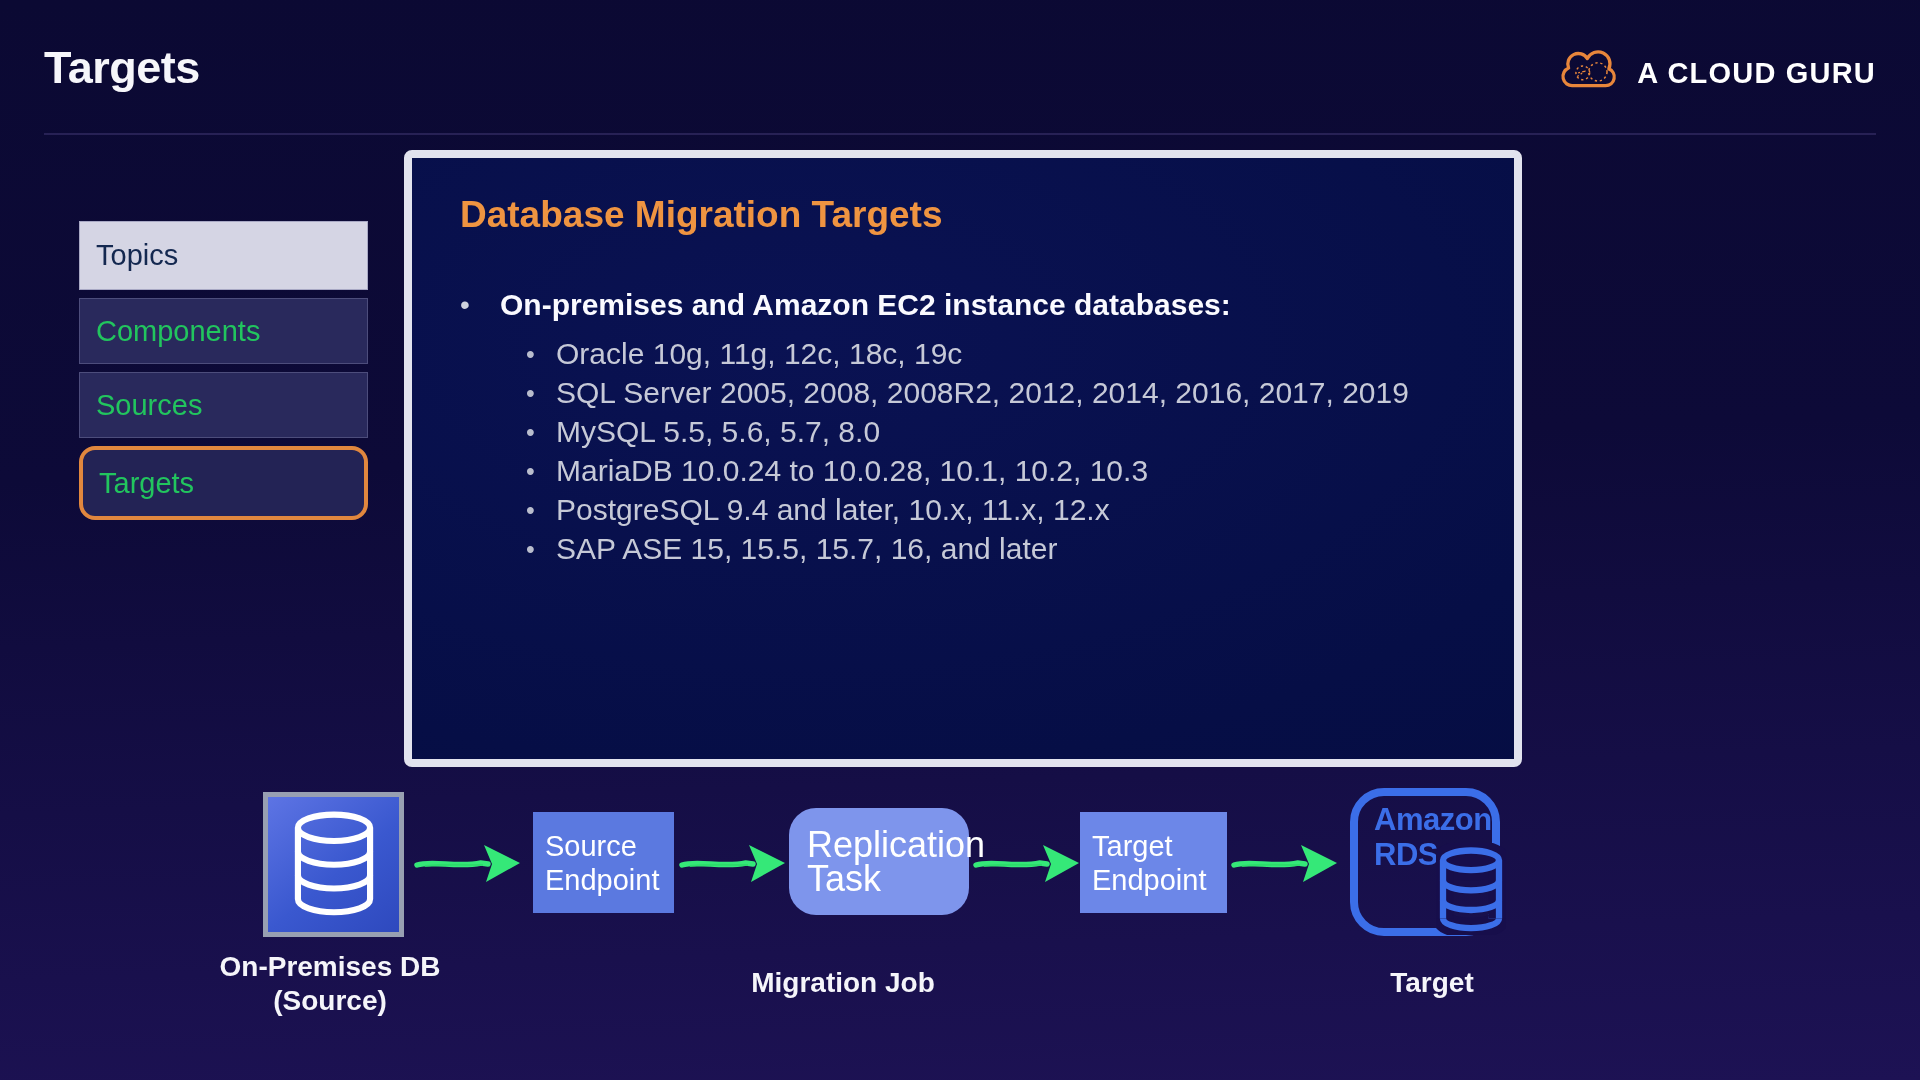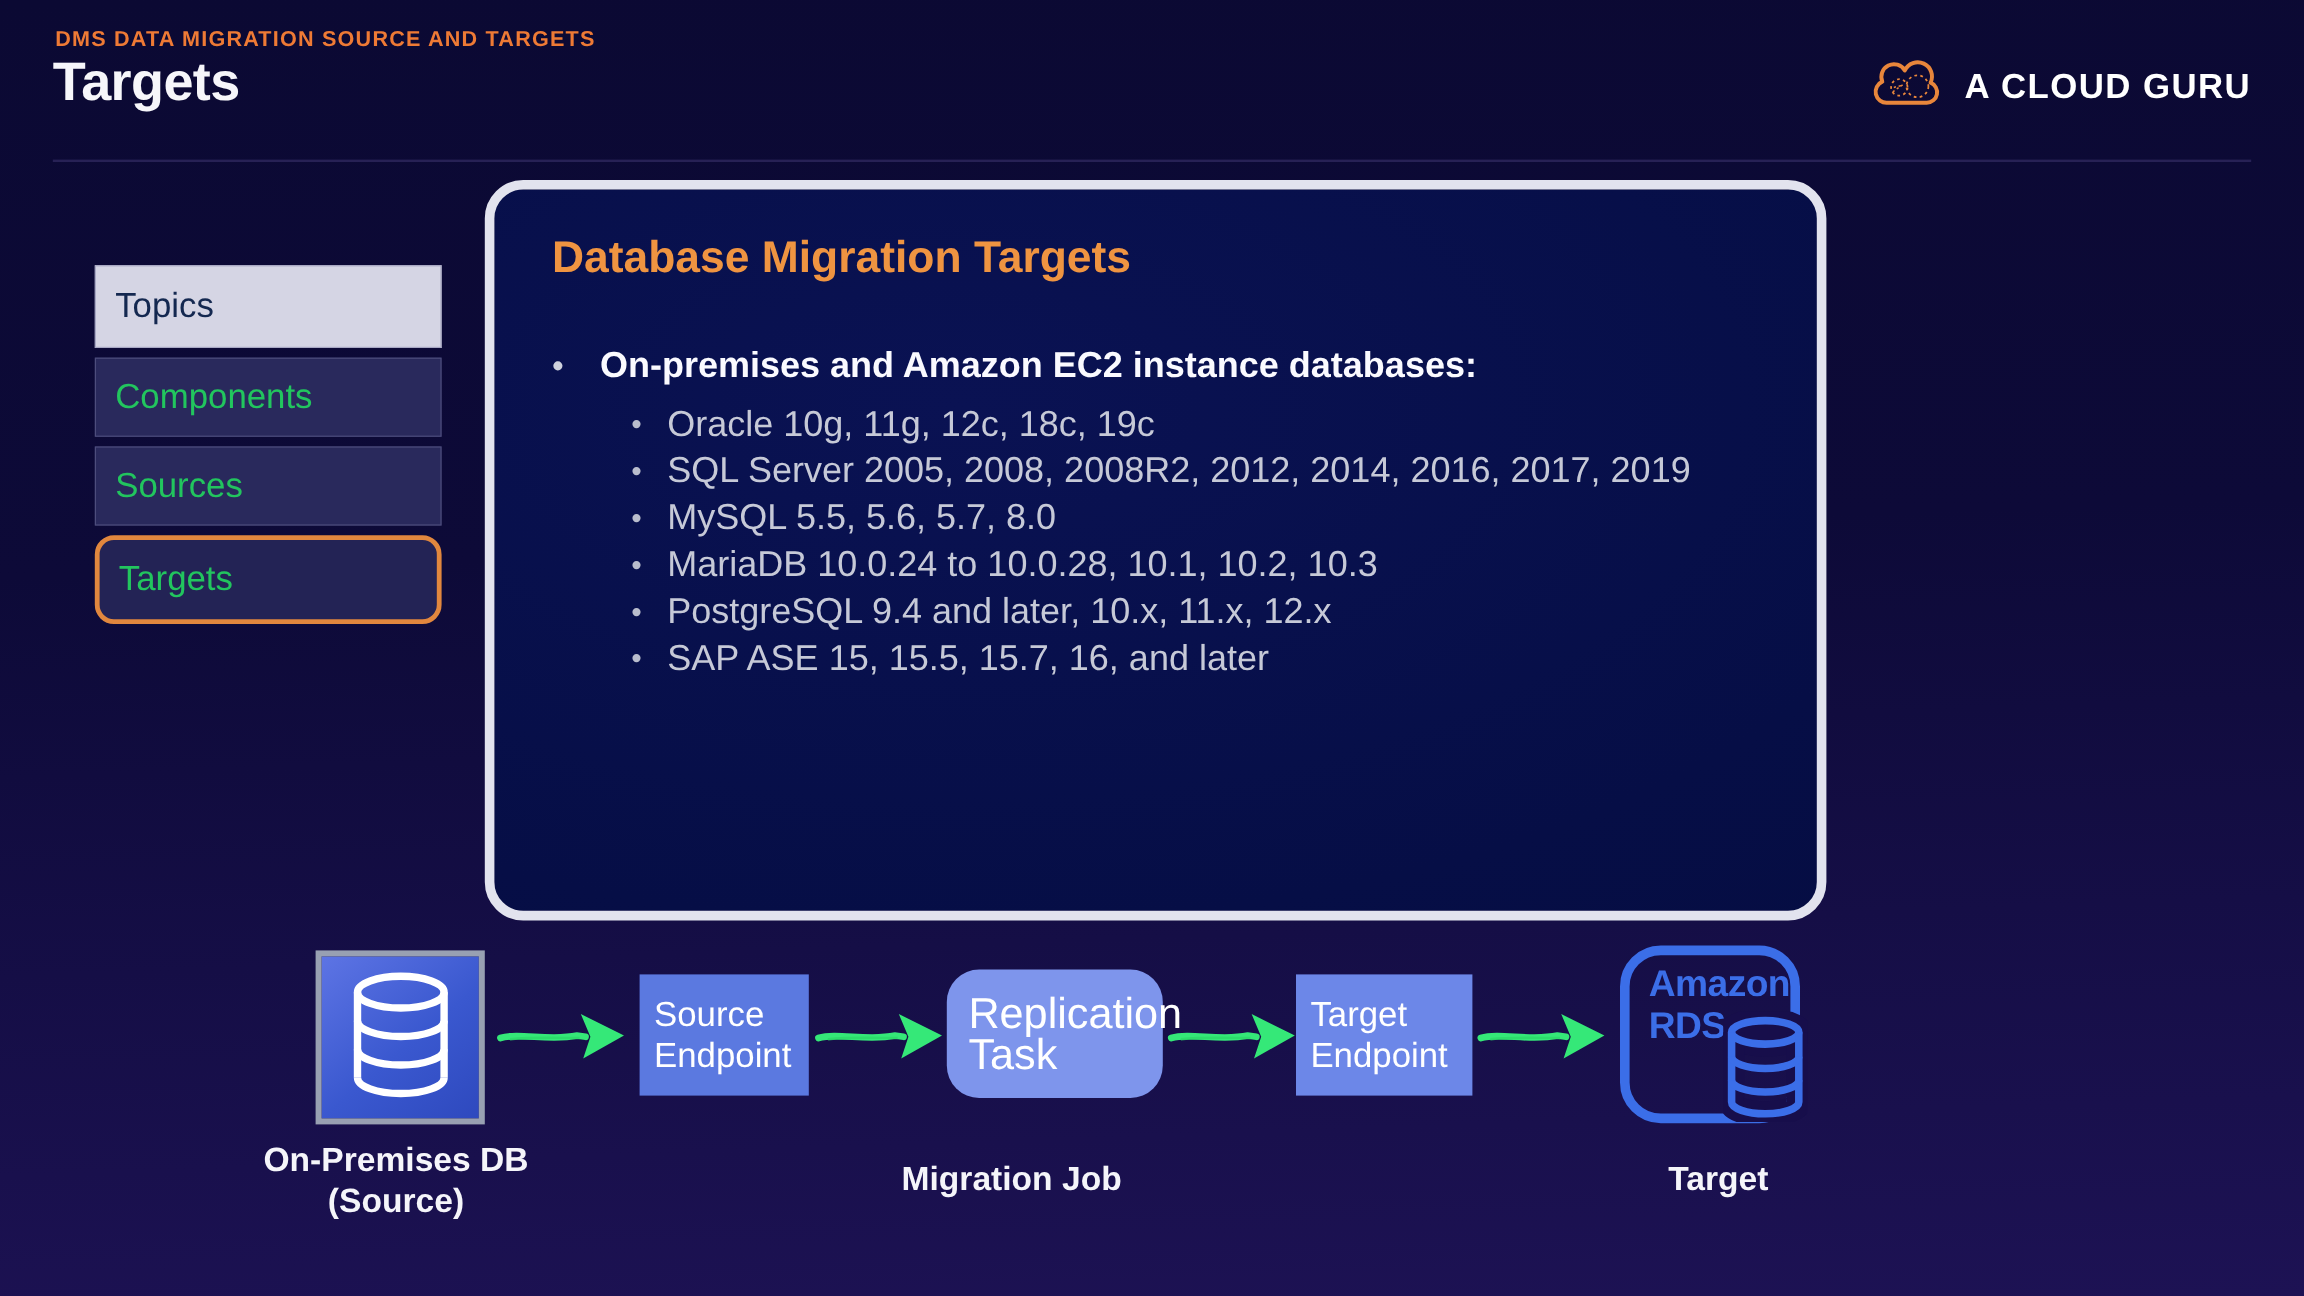--- a/index.html
+++ b/index.html
@@ -27,21 +27,21 @@
                     font-weight:400; display:flex; align-items:center; padding-left:16px;
                     border:1px solid #a8a8c4; }
   .sidebar-item { height:66px; background:#29295c; color:#22c55e; font-size:29px;
                   font-weight:500; display:flex; align-items:center; padding-left:16px;
                   border:1px solid #4d4d7c; }
   .sidebar-item.active { height:74px; border:4px solid #e1873e; border-radius:16px;
                          background:#232355; }
 
   
   .panel { position:absolute; left:404px; top:150px; width:1118px; height:617px;
-           border:8px solid #e2e3ee; border-radius:32px;
+           border:8px solid #e2e3ee; border-radius:8px;
            background:radial-gradient(130% 120% at 35% 30%, #0a1253 0%, #060e46 60%, #050c40 100%); }
   .panel-title { position:absolute; left:48px; top:36px; font-size:37px; font-weight:700;
                  color:#ef9441; }
   .lead-bullet { position:absolute; left:48px; top:130px; display:flex; align-items:flex-start;
                  font-size:30px; font-weight:700; color:#fafaff; }
   .lead-bullet .dot { width:40px; color:#cfd2de; font-weight:400; font-size:28px; padding-top:1px; }
   .sub-list { position:absolute; left:112px; top:176px; margin:0; padding:0; list-style:none; }
   .sub-list li { position:relative; font-size:30px; color:#c6c9d7; line-height:39px;
                  padding-left:32px; }
   .sub-list li::before { content:"•"; position:absolute; left:2px; top:1px; color:#b9bdcd;
@@ -78,21 +78,20 @@
               letter-spacing:-0.5px; }
   .rds-line1 { top:6px; }
   .rds-line2 { top:41px; }
   .rds-cyl { position:absolute; left:1436px; top:843px; width:70px; height:92px; }
 </style>
 </head>
 <body>
 
 <div class="stage">
 
-  <div class="eyebrow">DMS DATA MIGRATION SOURCE AND TARGETS</div>
   <div class="page-title">Targets</div>
   <div class="divider"></div>
 
   <div class="brand">
     <span>
       <svg width="64" height="46" viewBox="0 0 70 50" fill="none">
         <path d="M15 41 h36 a9.5 9.5 0 0 0 3.5-18.3 A13 13 0 0 0 31 11.5 A11.5 11.5 0 0 0 10.5 21.8 A10 10 0 0 0 15 41 Z" stroke="#e8863b" stroke-width="3.6" stroke-linejoin="round"></path>
         <circle cx="26" cy="27" r="7.5" stroke="#e8863b" stroke-width="1.6" stroke-dasharray="2.5 3"></circle>
         <circle cx="42.5" cy="26" r="10" stroke="#e8863b" stroke-width="1.6" stroke-dasharray="2.5 3"></circle>
         <path d="M20 31 l10 -7 M21 27 l8 -2" stroke="#e8863b" stroke-width="1.4" stroke-dasharray="2 2.5"></path>

